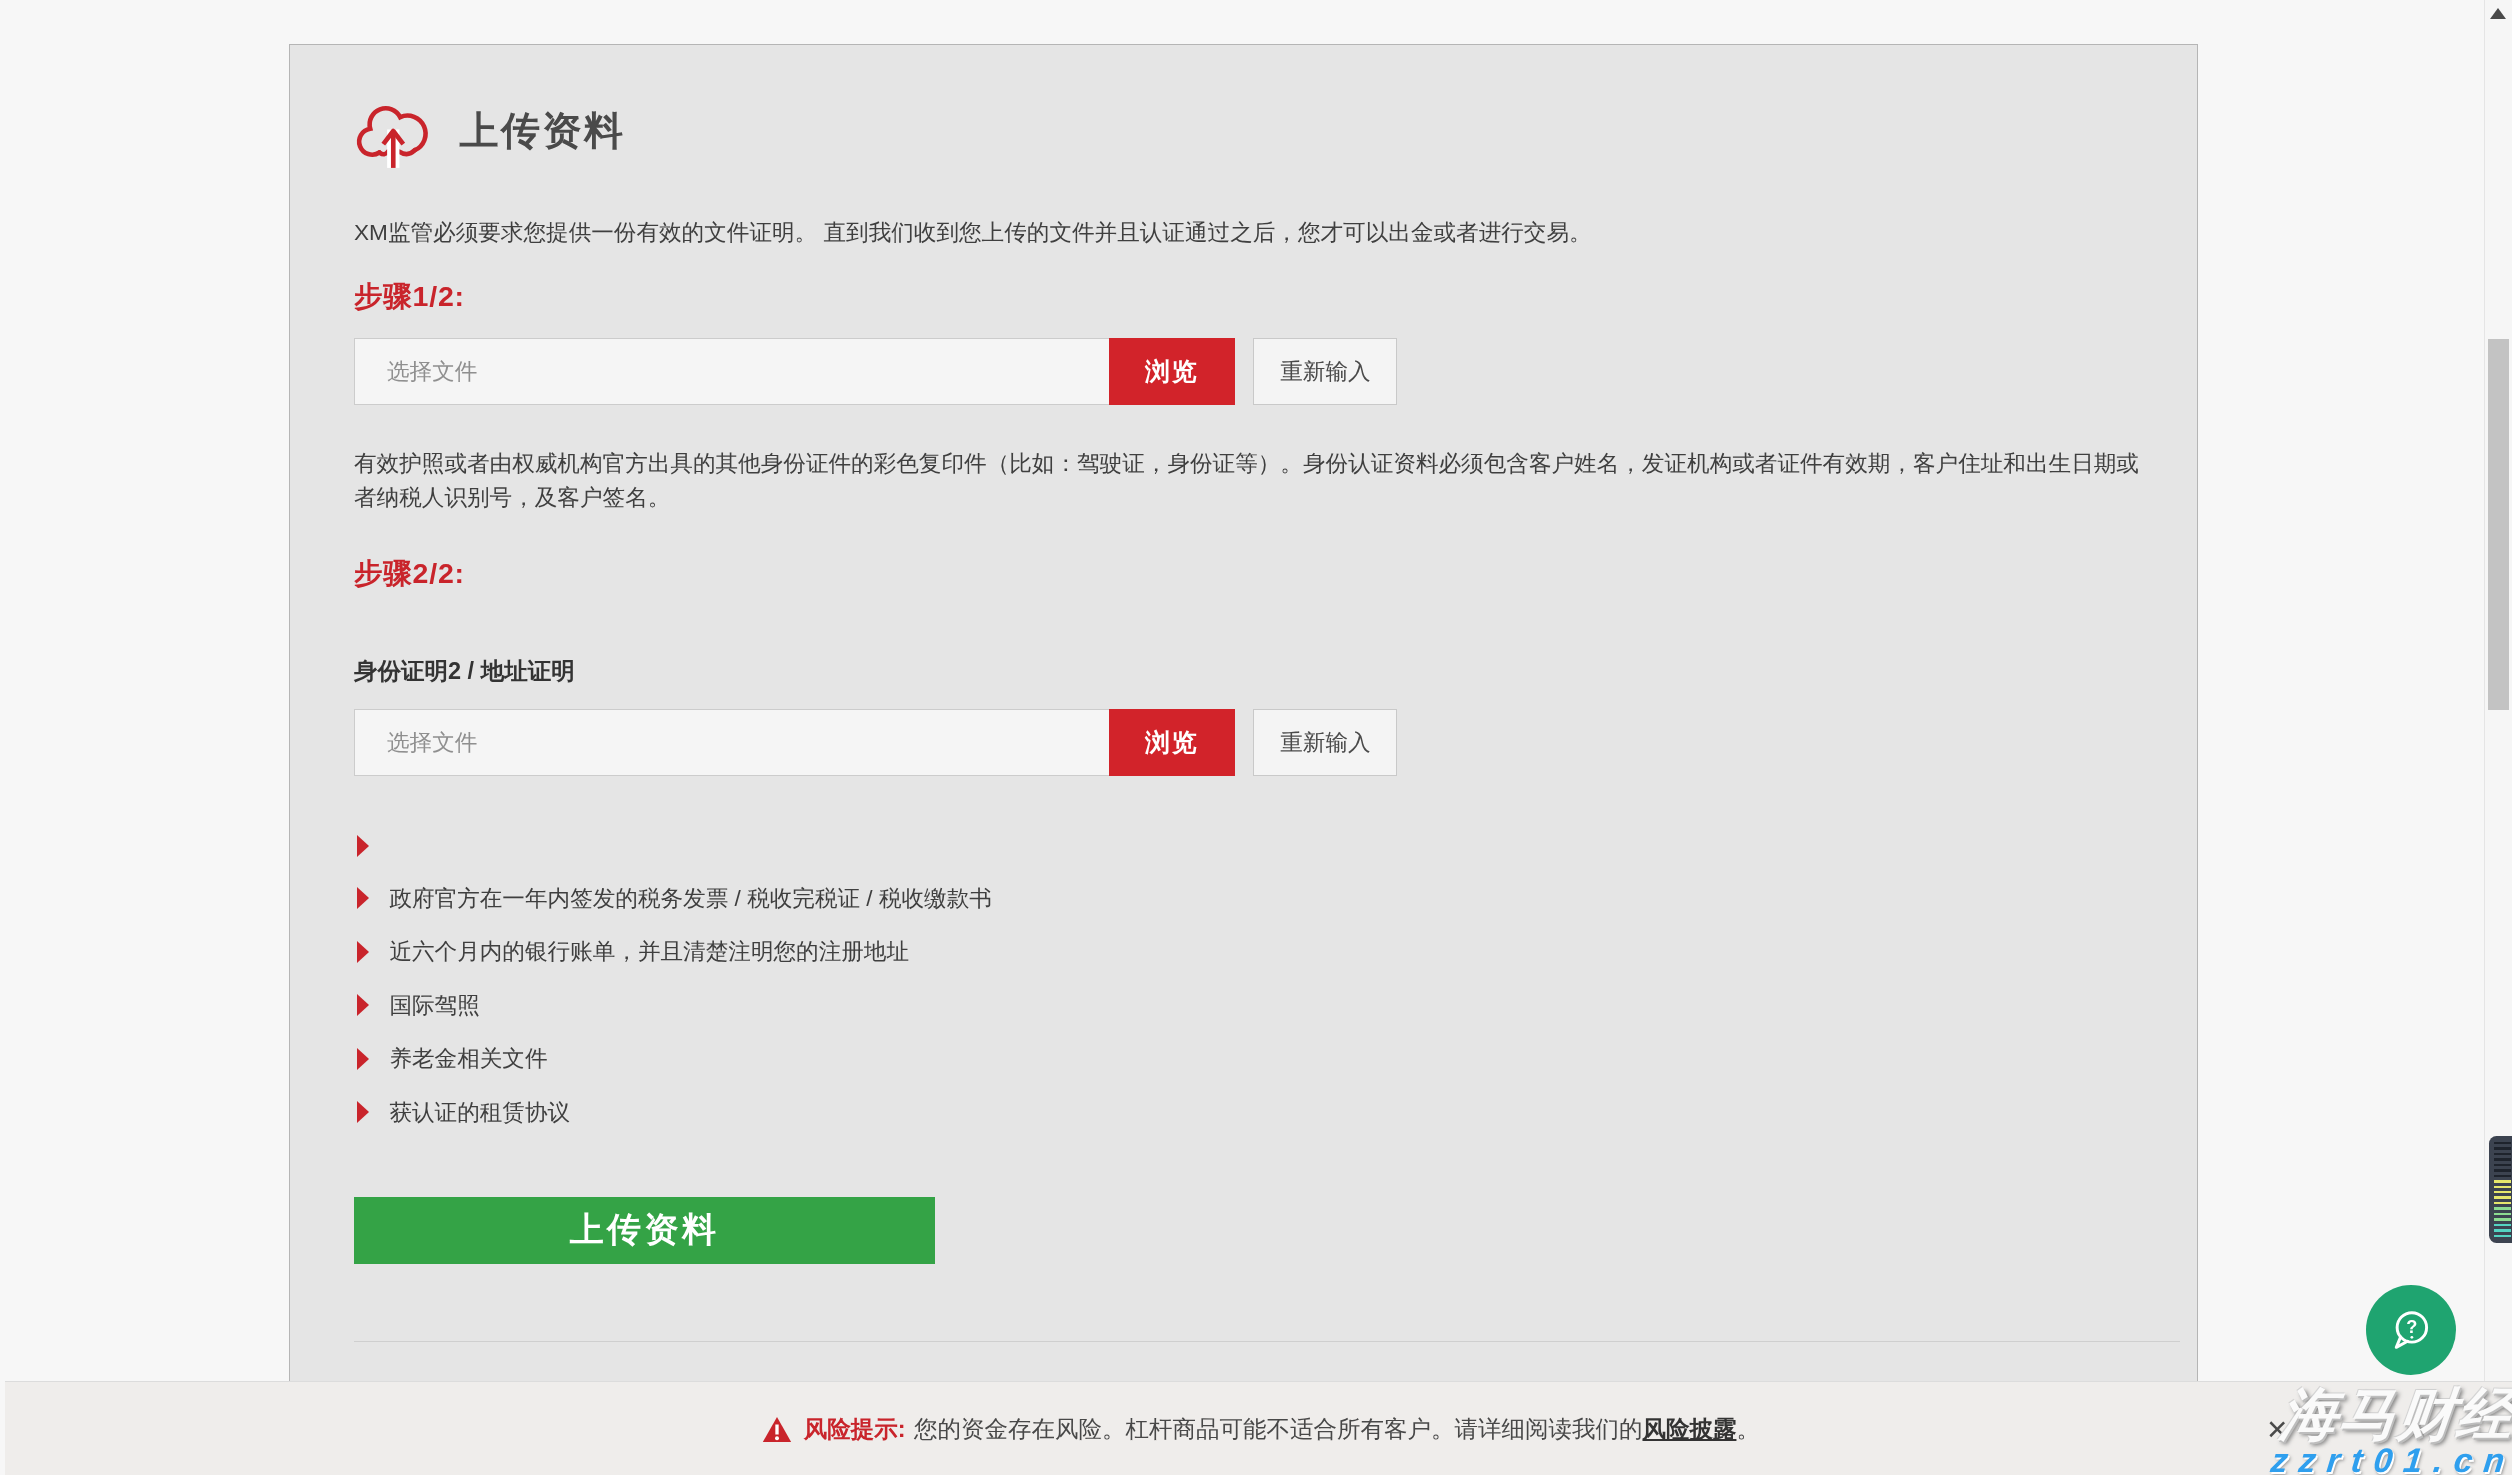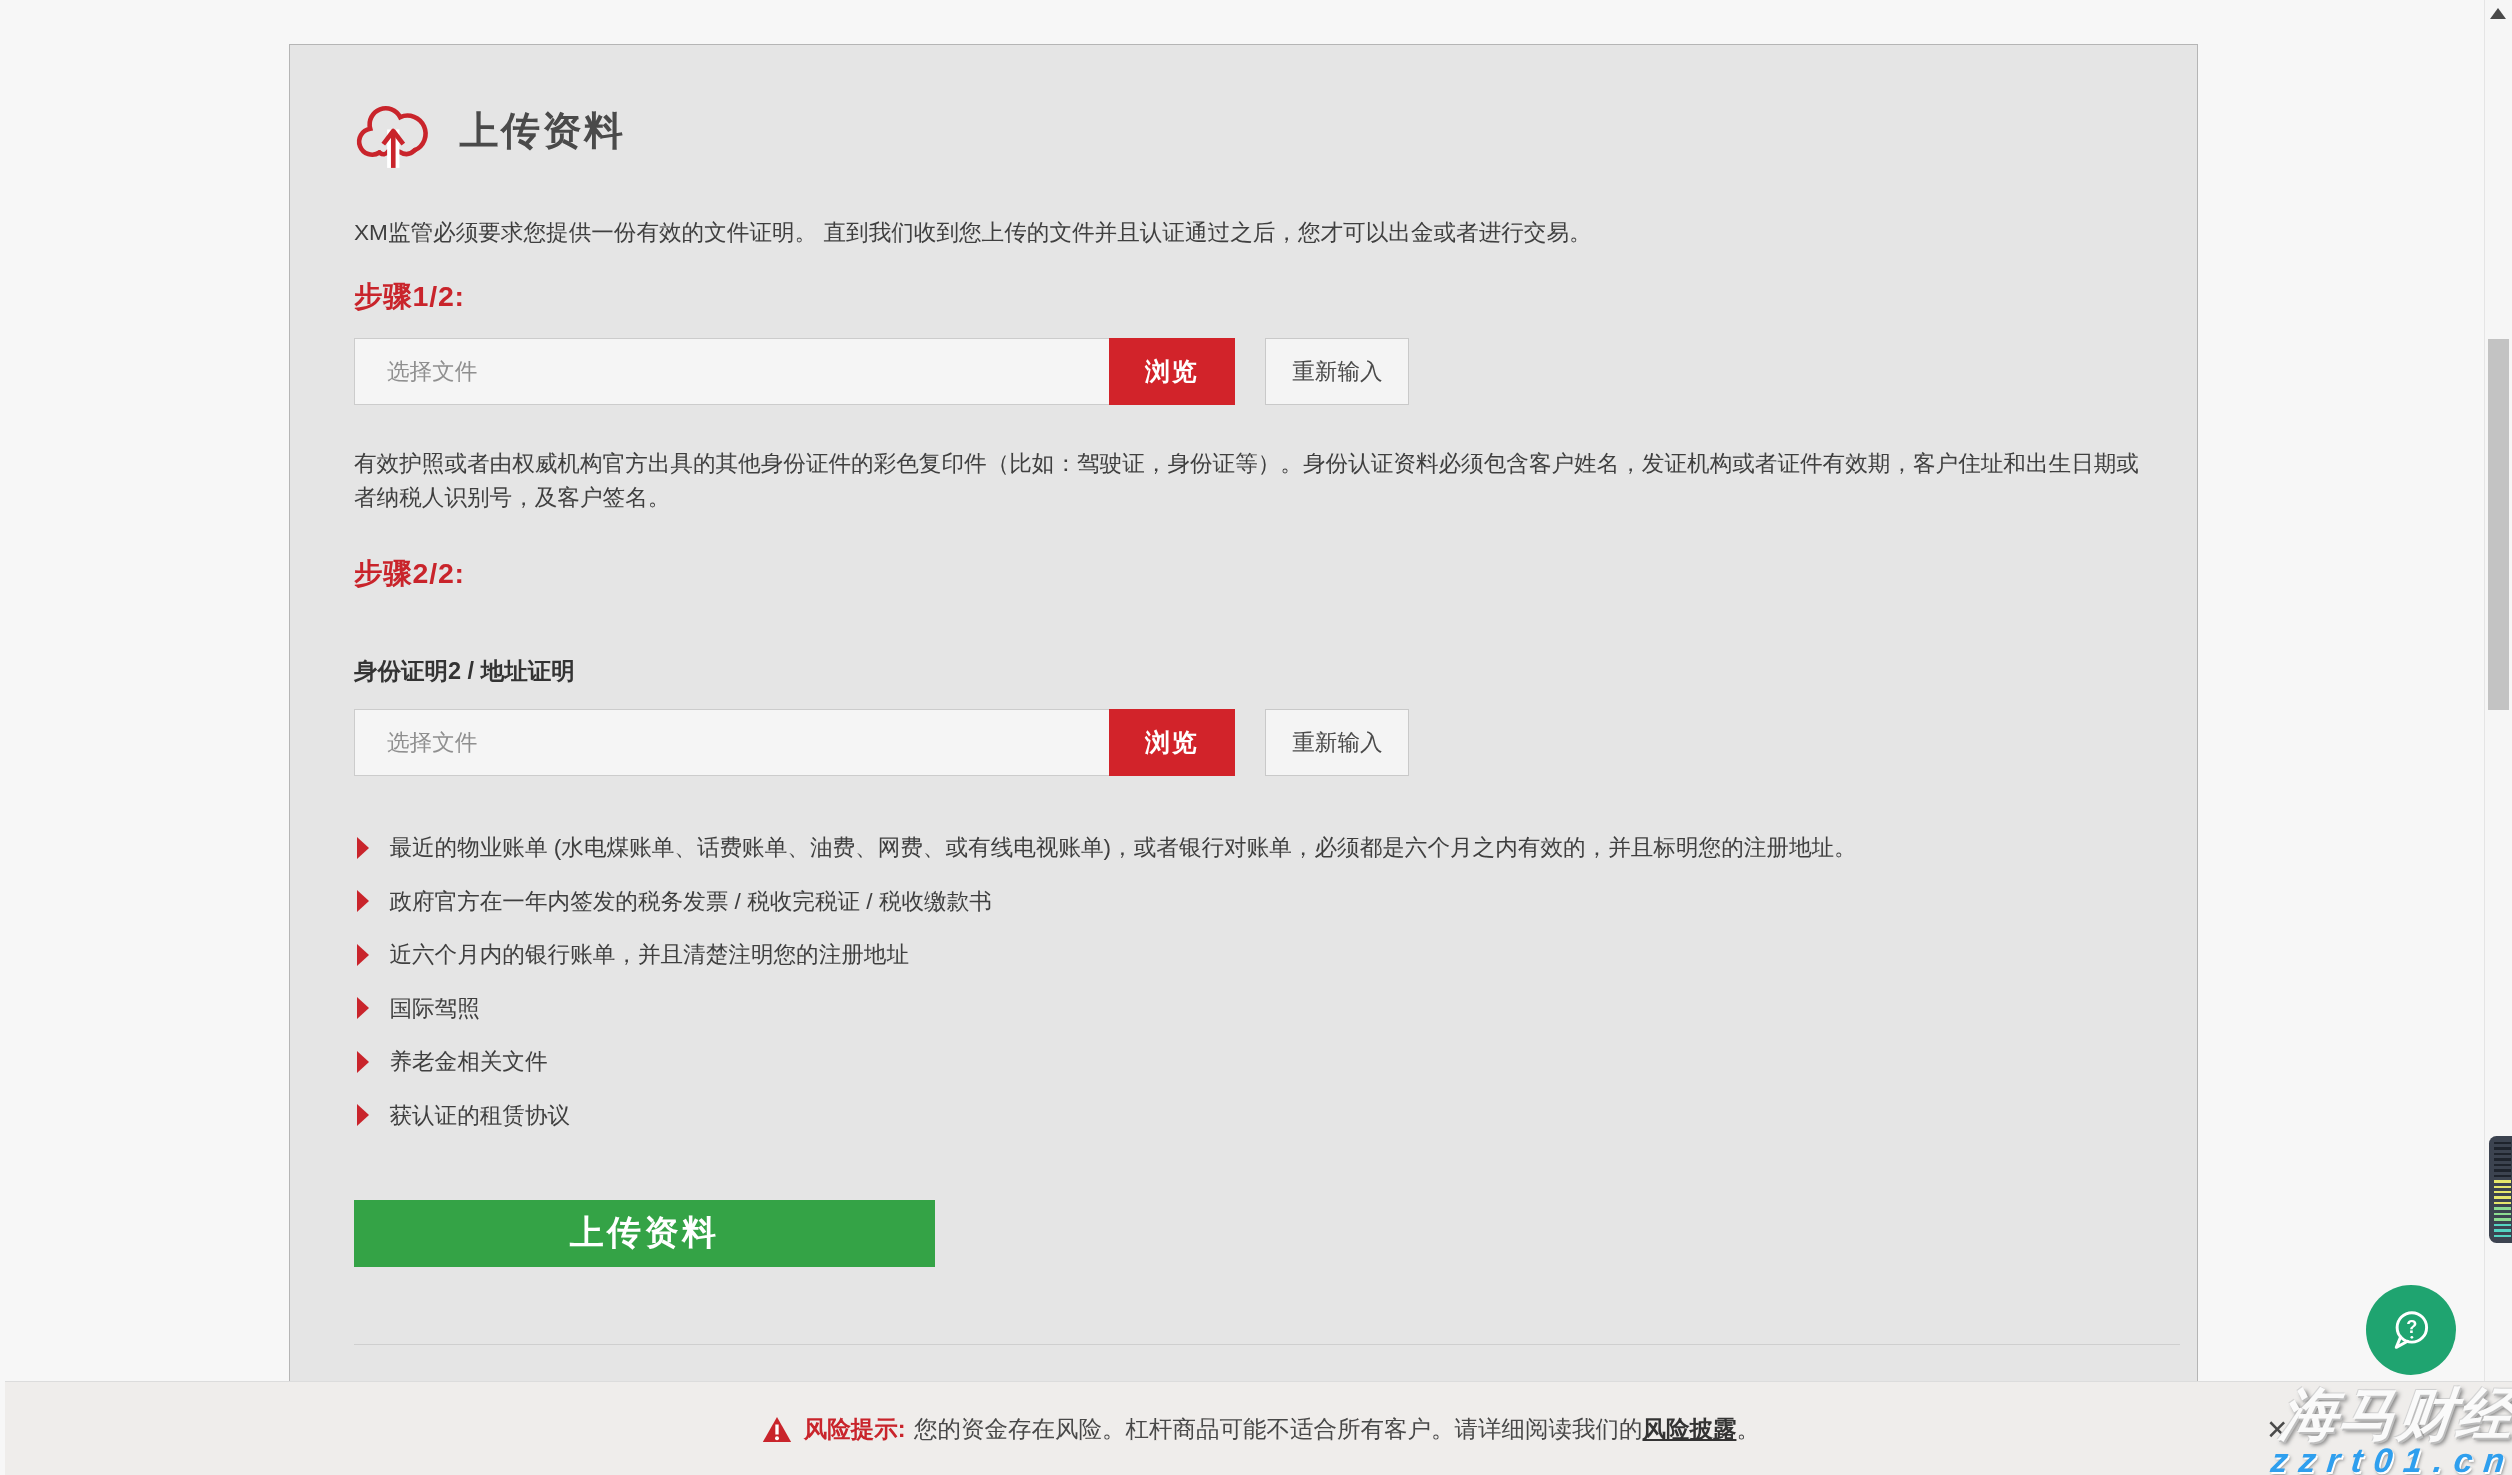--- a/index.html
+++ b/index.html
@@ -25,21 +25,21 @@
   .page-title { font-size:39px; font-weight:bold; color:#4a4a4a; letter-spacing:2.5px; }
 
   .intro { margin-top:49px; font-size:22.6px; color:#3f3f3f; }
 
   .step-heading { font-size:28.5px; font-weight:bold; color:#c9242b; letter-spacing:0.8px; }
   .step-heading.first { margin-top:30px; }
   .step-heading.second { margin-top:40px; }
 
   .field-label { margin-top:62px; font-size:23.5px; font-weight:bold; color:#333333; }
 
-  .file-row { margin-top:22px; display:flex; align-items:stretch; height:67px;gap:12px; }
+  .file-row { margin-top:22px; display:flex; align-items:stretch; height:67px; }
   .file-box {
     width:881px; display:flex; align-items:stretch;
     background:#f5f5f5; border:0.8px solid #cccccc;
   }
   .file-input {
     flex:1; border:none; outline:none; background:transparent;
     padding-left:32px; font-size:22.6px; color:#8f8f8f;
     font-family:"Liberation Sans", sans-serif;
   }
   .file-input::placeholder { color:#8f8f8f; opacity:1; }
@@ -178,21 +178,20 @@
       <div class="file-box">
         <input class="file-input" type="text" readonly="" placeholder="选择文件" style="">
         <button class="browse-btn">浏览</button>
       </div>
       <button class="reset-btn">重新输入</button>
     </div>
 
     <ul class="documents">
       <li>
           <span class="doc-marker"></span>
-          <span>最近的物业账单 (水电煤账单、话费账单、油费、网费、或有线电视账单)，或者银行对账单，必须都是六个月之内有效的，并且标明您的注册地址。</span>
         </li>
       <li>
           <span class="doc-marker"></span>
           <span>政府官方在一年内签发的税务发票 / 税收完税证 / 税收缴款书</span>
         </li>
       <li>
           <span class="doc-marker"></span>
           <span>近六个月内的银行账单，并且清楚注明您的注册地址</span>
         </li>
       <li>

